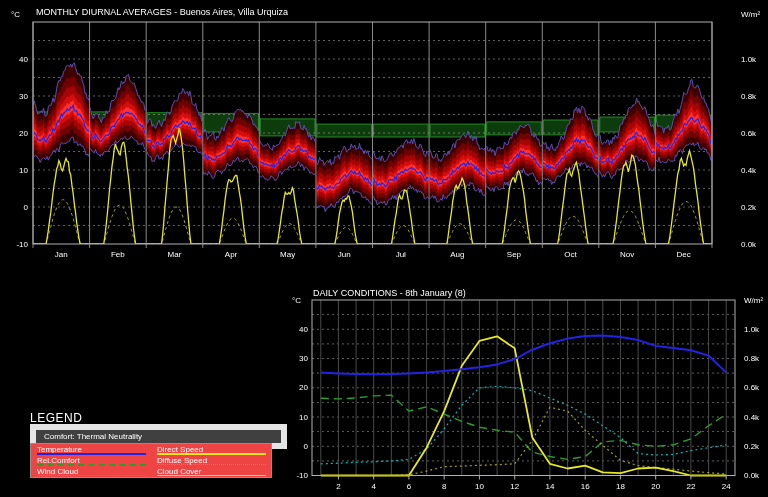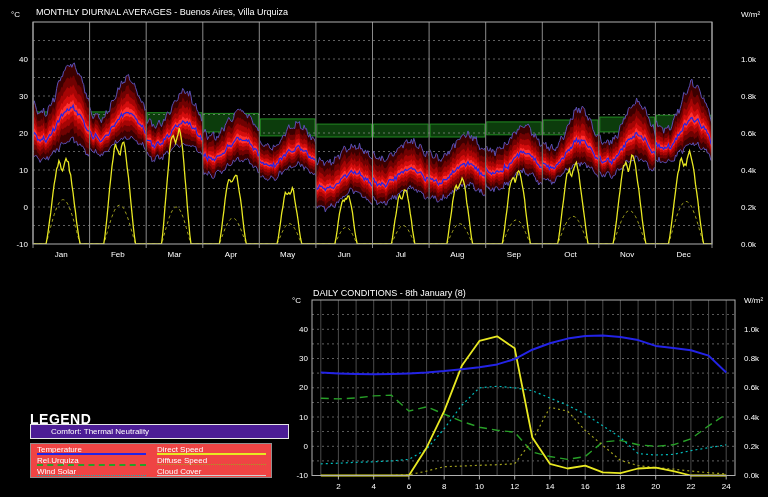--- a/index.html
+++ b/index.html
@@ -1,21 +1,21 @@
 <!DOCTYPE html>
 <html><head>
 <meta charset="utf-8">
 <style>
   html,body{margin:0;padding:0;background:#000;}
   body{width:768px;height:497px;overflow:hidden;font-family:"Liberation Sans",sans-serif;}
   .screen{position:relative;width:768px;height:497px;background:#000;}
   #charts-svg{position:absolute;left:0;top:0;}
   #charts-svg text{font-family:"Liberation Sans",sans-serif;}
-  .legend-heading{position:absolute;left:30px;top:411px;font-size:14px;color:#fff;letter-spacing:.5px;font-weight:bold;}
-  .comfort-bar{position:absolute;left:30px;top:424px;width:237px;height:13px;background:#4c1d95;border:1px solid #e5e5e5;padding-left:20px;line-height:13px;font-size:8px;color:#fff;}
+  .legend-heading{position:absolute;left:30px;top:411px;font-size:12px;color:#fff;letter-spacing:.5px;}
+  .comfort-bar{position:absolute;left:30px;top:424px;width:237px;height:13px;background:#404040;border:6px solid #e5e5e5;padding-left:8px;line-height:13px;font-size:8px;color:#fff;}
   .legend-box{position:absolute;left:30px;top:443px;width:240px;height:33px;border:1px solid #909090;display:grid;grid-template-columns:1fr 1fr;grid-auto-rows:11px;background:#ef4444;}
   .legend-cell{position:relative;padding:1px 4px 0 6px;font-size:8px;color:#fff;line-height:9px;white-space:nowrap;}
   .legend-line{position:absolute;left:6px;right:5px;top:9px;border-top:2px solid #fff;}
 </style>
 </head>
 <body>
 
 <div class="screen">
   <svg id="charts-svg" viewBox="0 0 768 497" width="768" height="497">
       <defs>
@@ -381,29 +381,29 @@
   <div class="legend-box">
     <div class="legend-cell">
       <span>Temperature</span>
       <div class="legend-line" style="border-top: 2px solid rgb(35, 35, 230);"></div>
     </div>
     <div class="legend-cell">
       <span>Direct Speed</span>
       <div class="legend-line" style="border-top: 2px solid rgb(232, 232, 34);"></div>
     </div>
     <div class="legend-cell">
-      <span>Rel.Urquiza</span>
+      <span>Rel.Comfort</span>
       <div class="legend-line" style="border-top: 2px dashed rgb(40, 160, 40);"></div>
     </div>
     <div class="legend-cell">
       <span>Diffuse Speed</span>
       <div class="legend-line" style="border-top: 1px dotted rgb(162, 162, 30);"></div>
     </div>
     <div class="legend-cell">
-      <span>Wind Solar</span>
+      <span>Wind Cloud</span>
       <div class="legend-line" style="border-top: 1px dotted rgb(0, 188, 188);"></div>
     </div>
     <div class="legend-cell">
       <span>Cloud Cover</span>
       <div class="legend-line" style="border-top: 1px solid rgb(208, 208, 208);"></div>
     </div>
   </div>
 </div>
 
 </body></html>

